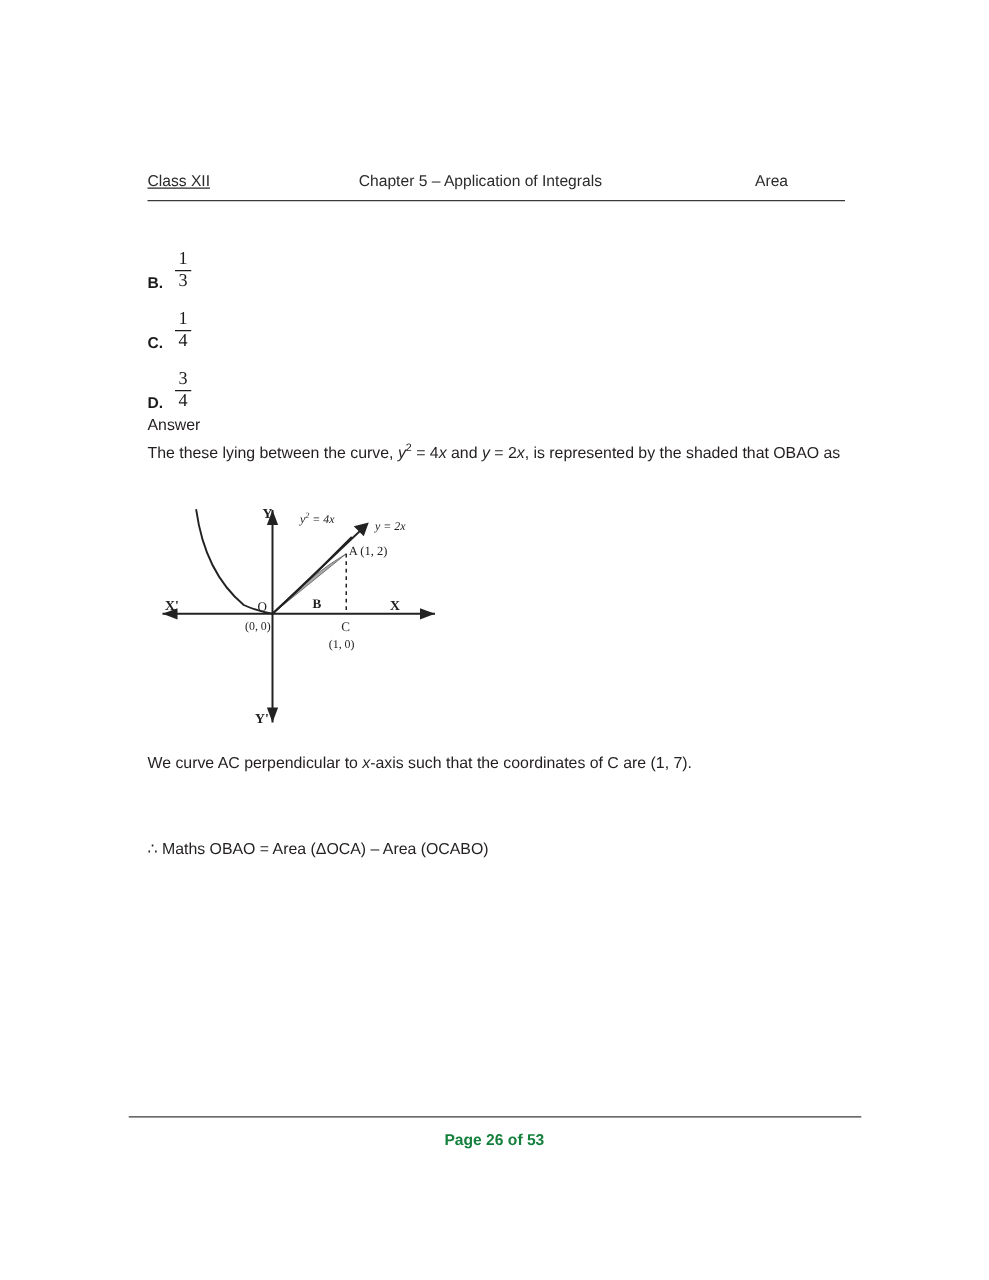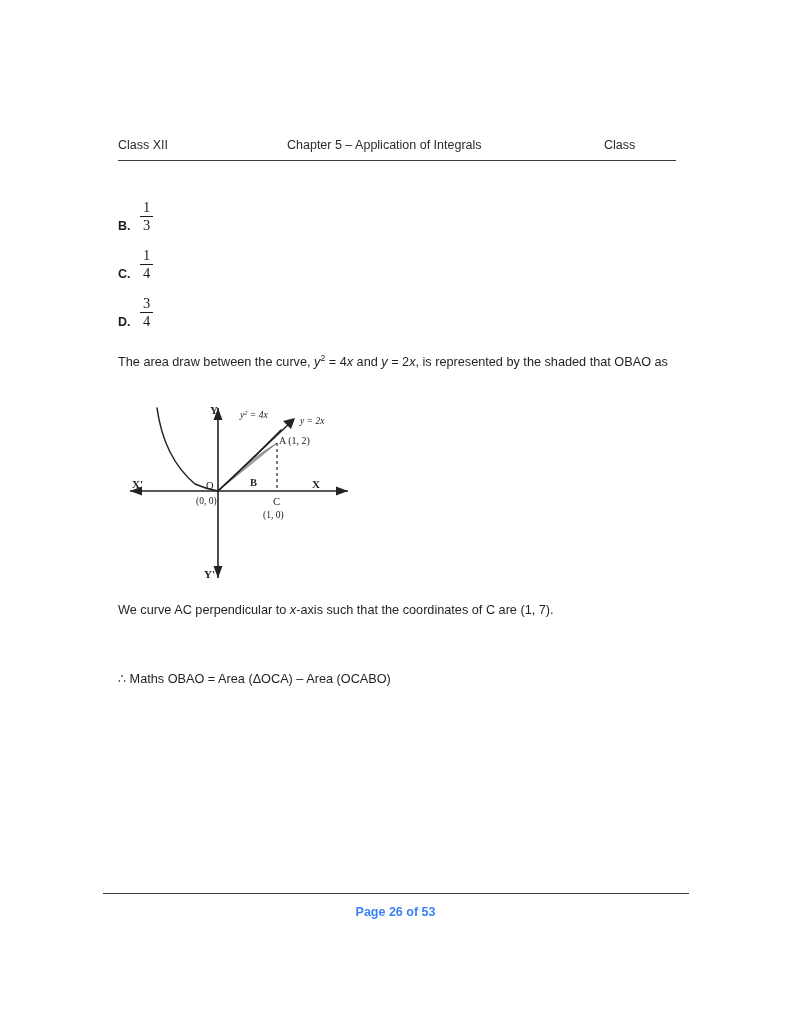--- a/index.html
+++ b/index.html
@@ -29,21 +29,21 @@
     position: absolute;
     left: 118px;
     top: 138px;
     width: 558px;
     height: 22px;
     display: flex;
     align-items: baseline;
     font-size: 12.5px;
     color: #2b2b2b;
   }
-  .header .h-left   { width: 160px; }
+  .header .h-left   { width: 160px; text-decoration: underline; }
   .header .h-center { flex: 1; text-align: left; padding-left: 9px; }
   .header .h-right  { width: 72px; text-align: left; }
 
   .header-rule {
     position: absolute;
     left: 118px;
     top: 160px;
     width: 558px;
     height: 1px;
     background: #3a3a3a;
@@ -133,32 +133,32 @@
     background: #3a3a3a;
   }
   .footer-text {
     position: absolute;
     left: 0;
     top: 905px;
     width: 791px;
     text-align: center;
     font-size: 12.5px;
     font-weight: bold;
-    color: #3b82f6;
+    color: #15803d;
   }
 </style>
 </head>
 <body>
 
 <div class="page">
 
   <div class="header">
     <span class="h-left">Class XII</span>
     <span class="h-center">Chapter 5 – Application of Integrals</span>
-    <span class="h-right">Class</span>
+    <span class="h-right">Area</span>
   </div>
   <div class="header-rule"></div>
 
   <div class="options">
 
     <div class="opt-row">
       <span class="opt-label">B.</span>
       <span class="frac">
         <span class="num">1</span>
         <span class="bar"></span>
@@ -179,23 +179,24 @@
       <span class="opt-label">D.</span>
       <span class="frac">
         <span class="num">3</span>
         <span class="bar"></span>
         <span class="den">4</span>
       </span>
     </div>
 
   </div>
 
+  <div class="body-text t-answer">Answer</div>
 
   <div class="body-text t-para1">
-    <span>The area draw between the curve, </span><i class="var">y</i><sup class="exp">2</sup><span> = 4</span><i class="var">x</i><span> and </span><i class="var">y</i><span> = 2</span><i class="var">x</i><span>, is represented by the shaded that OBAO as</span>
+    <span>The these lying between the curve, </span><i class="var">y</i><sup class="exp">2</sup><span> = 4</span><i class="var">x</i><span> and </span><i class="var">y</i><span> = 2</span><i class="var">x</i><span>, is represented by the shaded that OBAO as</span>
   </div>
 
   <div class="figure">
     <svg width="250" height="196" viewBox="0 0 250 196" xmlns="http://www.w3.org/2000/svg">
 
       <path d="M 98 95 L 157 47 Q 132 62 117 78 Q 104 88 98 95 Z" fill="#a9a9a9" stroke="#555555" stroke-width="0.6"></path>
 
       <line x1="10" y1="95" x2="228" y2="95" stroke="#222222" stroke-width="1.6"></line>
       <polygon points="228,95 216,90.5 216,99.5" fill="#222222"></polygon>
       <polygon points="10,95 22,90.5 22,99.5" fill="#222222"></polygon>

